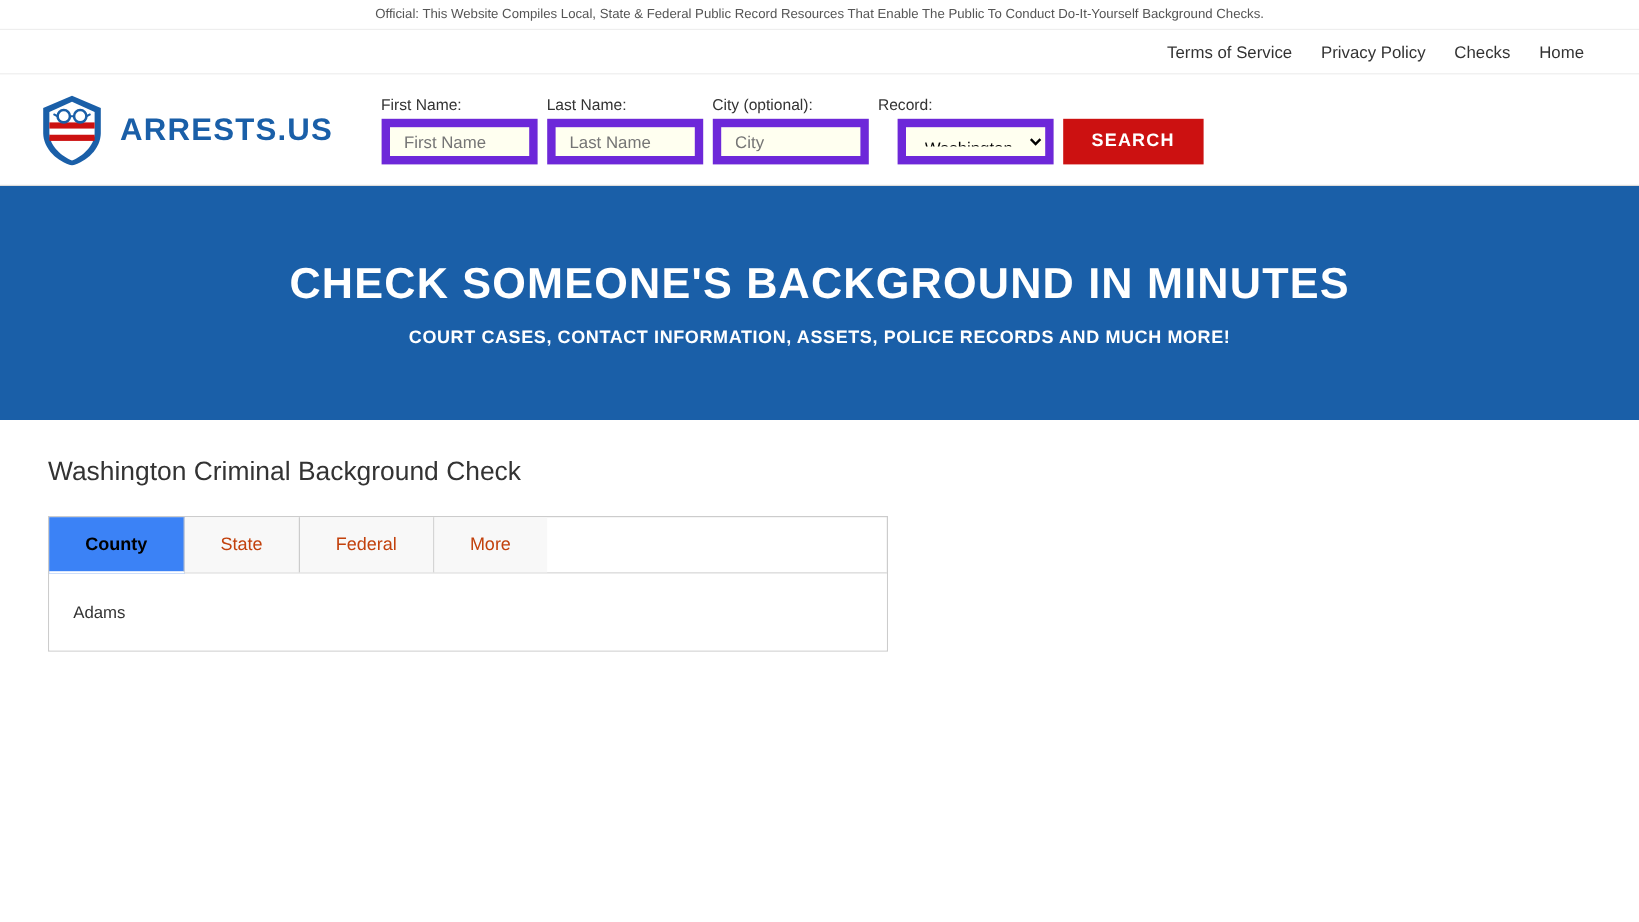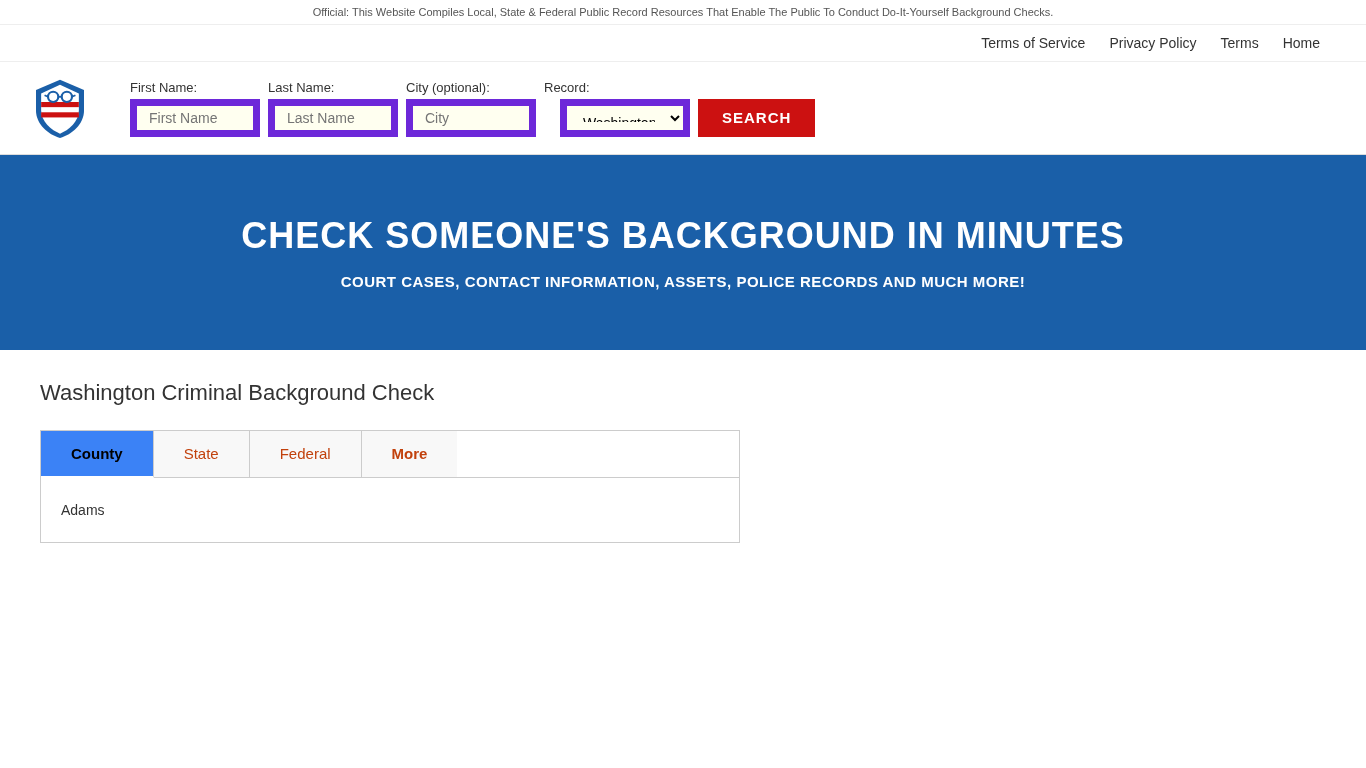--- a/index.html
+++ b/index.html
@@ -154,21 +154,21 @@
     .tab-item {
       padding: 14px 30px;
       cursor: pointer;
       font-size: 15px;
       color: #c2410c;
       border-right: 1px solid #ccc;
       background: #f8f8f8;
       font-weight: normal;
     }
 
-    .tab-item:last-child { border-right: none; font-weight: bold; }
+    .tab-item:last-child { border-right: none; }
 
     .tab-item.active {
       background: #3b82f6;
       font-weight: bold;
       color: #000;
       border-bottom: 2px solid #fff;
       margin-bottom: -1px;
     }
 
     .tab-content {
@@ -187,40 +187,41 @@
 </head>
 <body>
 
 <div class="top-banner">
   <span>Official: This Website Compiles Local, State &amp; Federal Public Record Resources That Enable The Public To Conduct Do-It-Yourself Background Checks.</span>
 </div>
 
 <nav class="nav-bar">
   <a href="#">Terms of Service</a>
   <a href="#">Privacy Policy</a>
-  <a href="#">Terms</a>
+  <a href="#">Checks</a>
   <a href="#">Home</a>
 </nav>
 
 <header class="header">
   <div class="logo-area">
 
     <svg class="logo-icon" viewBox="0 0 60 70" xmlns="http://www.w3.org/2000/svg">
       <path d="M30 2 L58 14 L58 38 C58 54 44 66 30 70 C16 66 2 54 2 38 L2 14 Z" fill="#1a5fa8"></path>
       <path d="M30 8 L52 18 L52 38 C52 51 40 61 30 65 C20 61 8 51 8 38 L8 18 Z" fill="#fff"></path>
 
       <rect x="8" y="28" width="44" height="6" fill="#cc1111"></rect>
       <rect x="8" y="40" width="44" height="6" fill="#cc1111"></rect>
 
       <circle cx="22" cy="22" r="6" fill="none" stroke="#1a5fa8" stroke-width="2.5"></circle>
       <circle cx="38" cy="22" r="6" fill="none" stroke="#1a5fa8" stroke-width="2.5"></circle>
       <line x1="28" y1="22" x2="32" y2="22" stroke="#1a5fa8" stroke-width="2"></line>
       <line x1="16" y1="22" x2="12" y2="20" stroke="#1a5fa8" stroke-width="2"></line>
       <line x1="44" y1="22" x2="48" y2="20" stroke="#1a5fa8" stroke-width="2"></line>
     </svg>
+    <span class="logo-text">ARRESTS.US</span>
   </div>
 
   <div class="search-area">
     <div class="search-field">
       <label>First Name:</label>
       <input type="text" placeholder="First Name" style="">
     </div>
     <div class="search-field">
       <label>Last Name:</label>
       <input type="text" placeholder="Last Name" style="">

